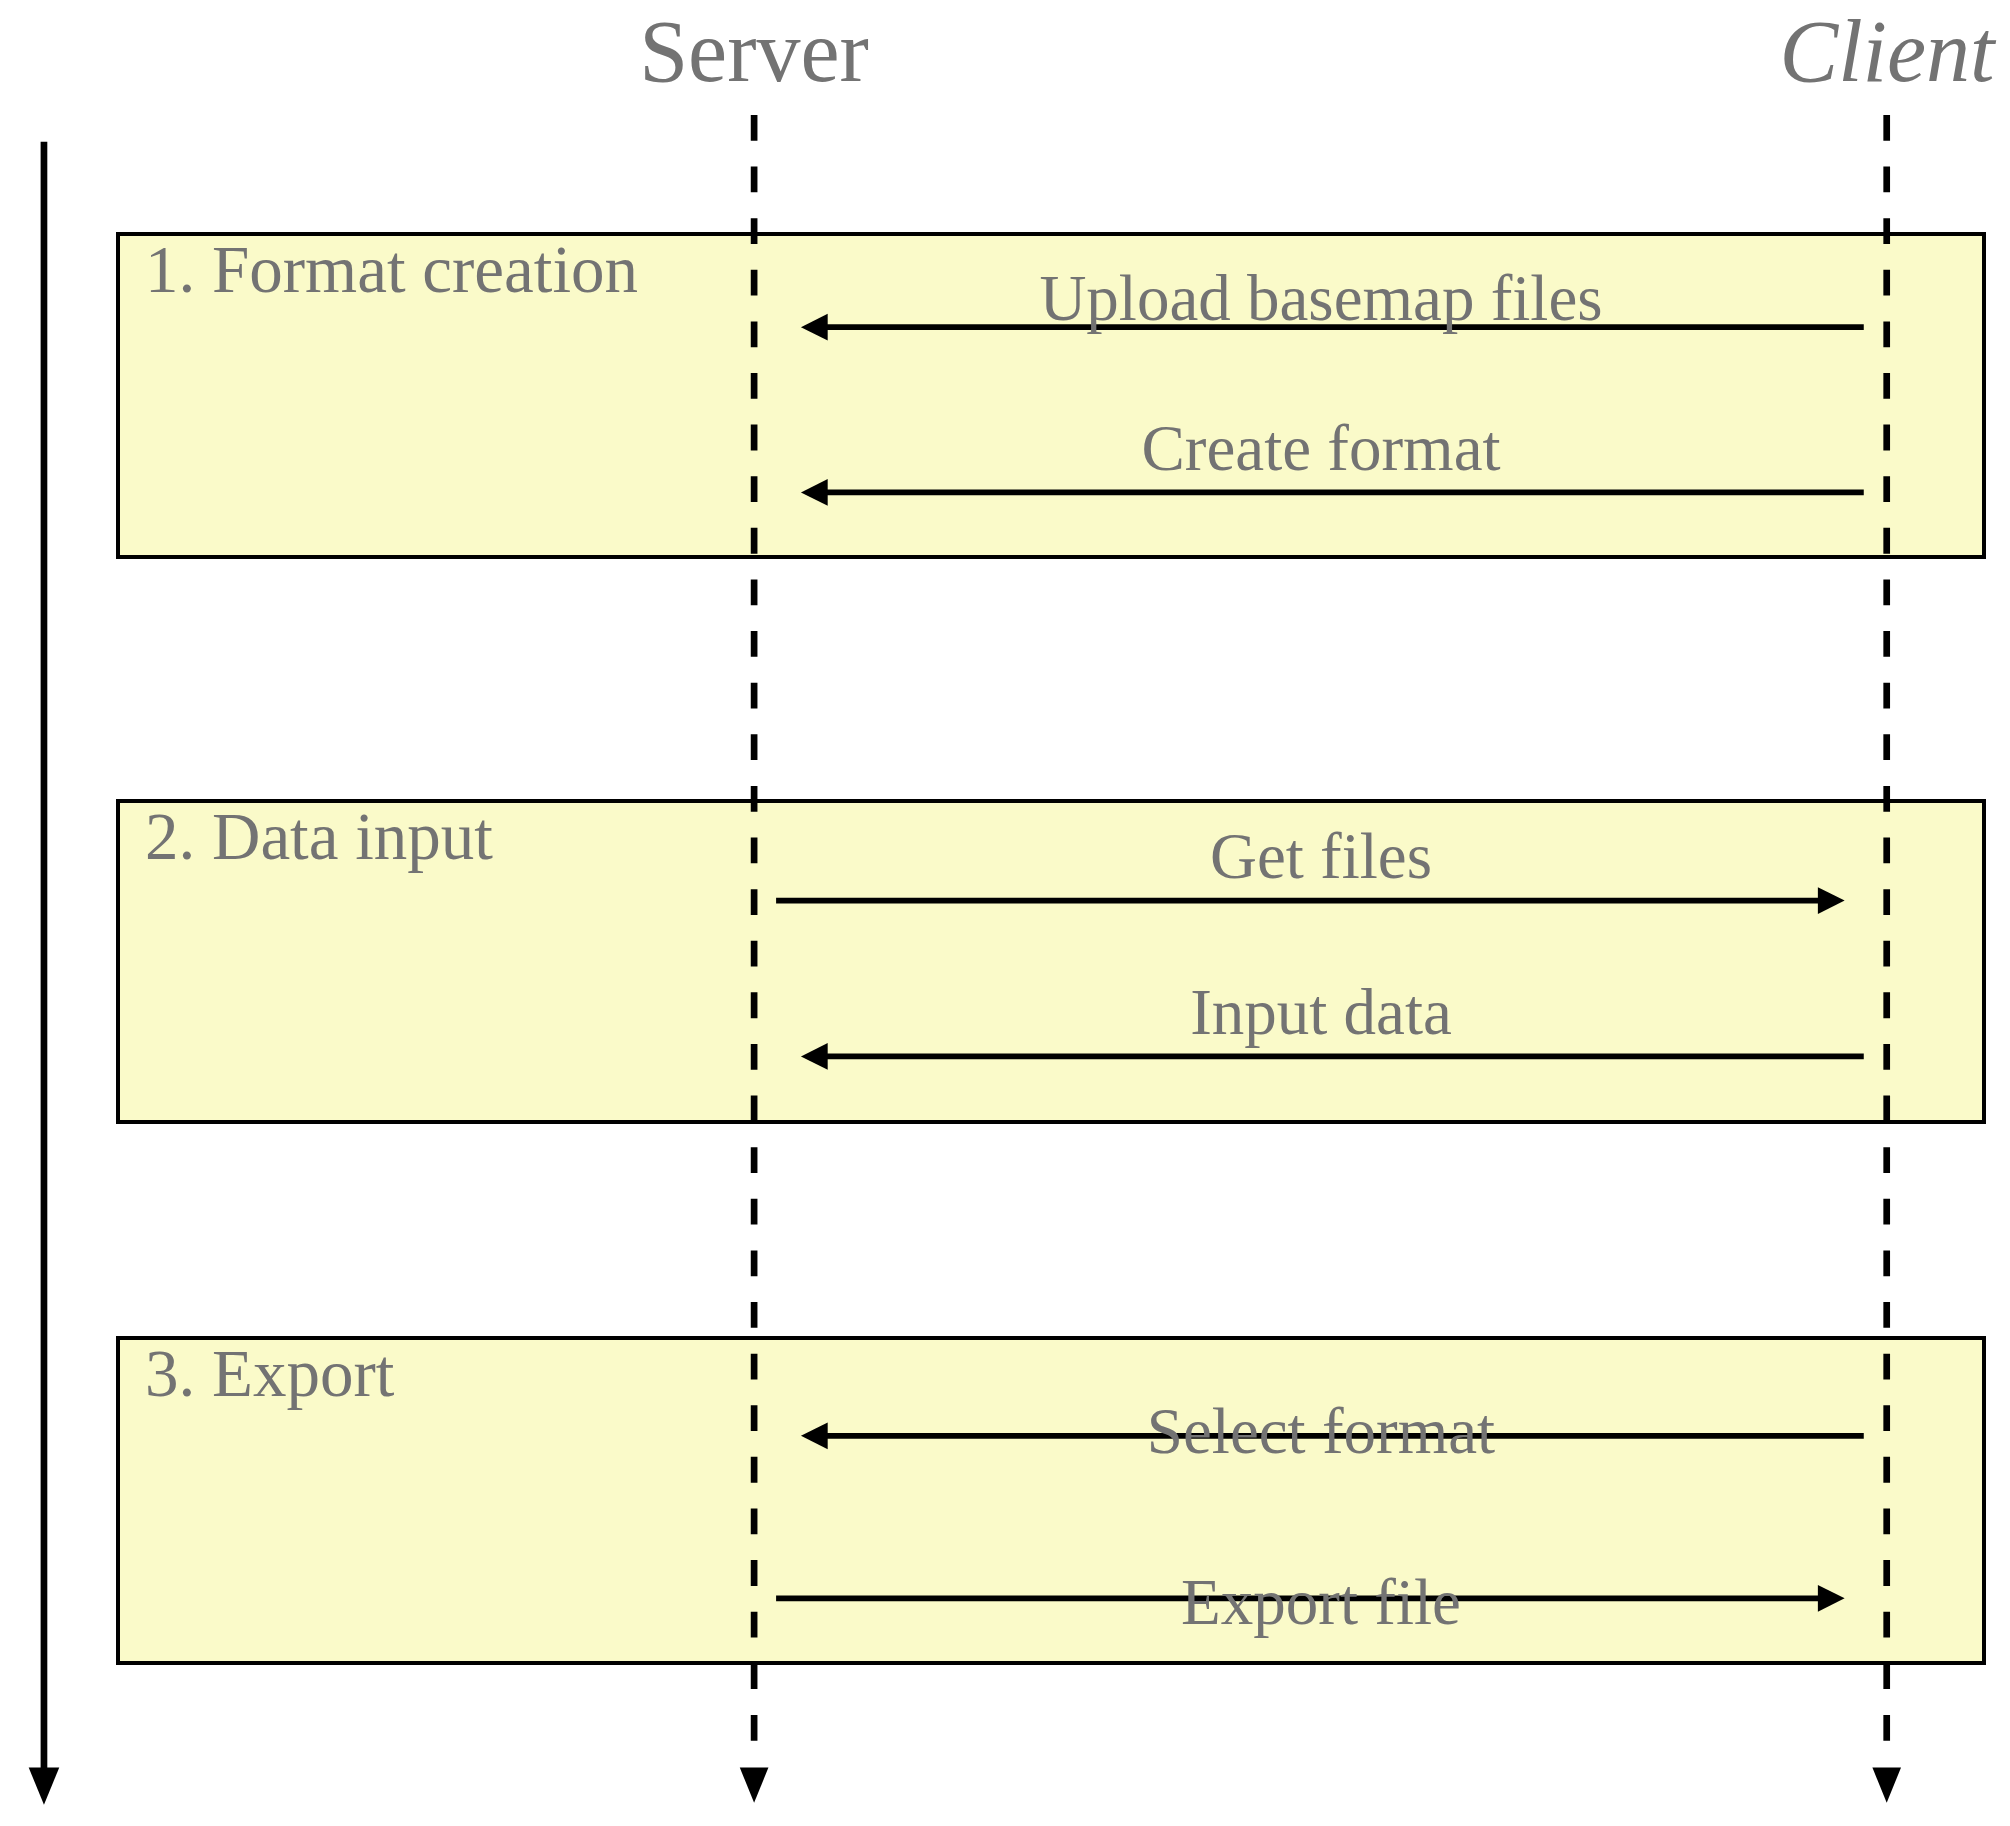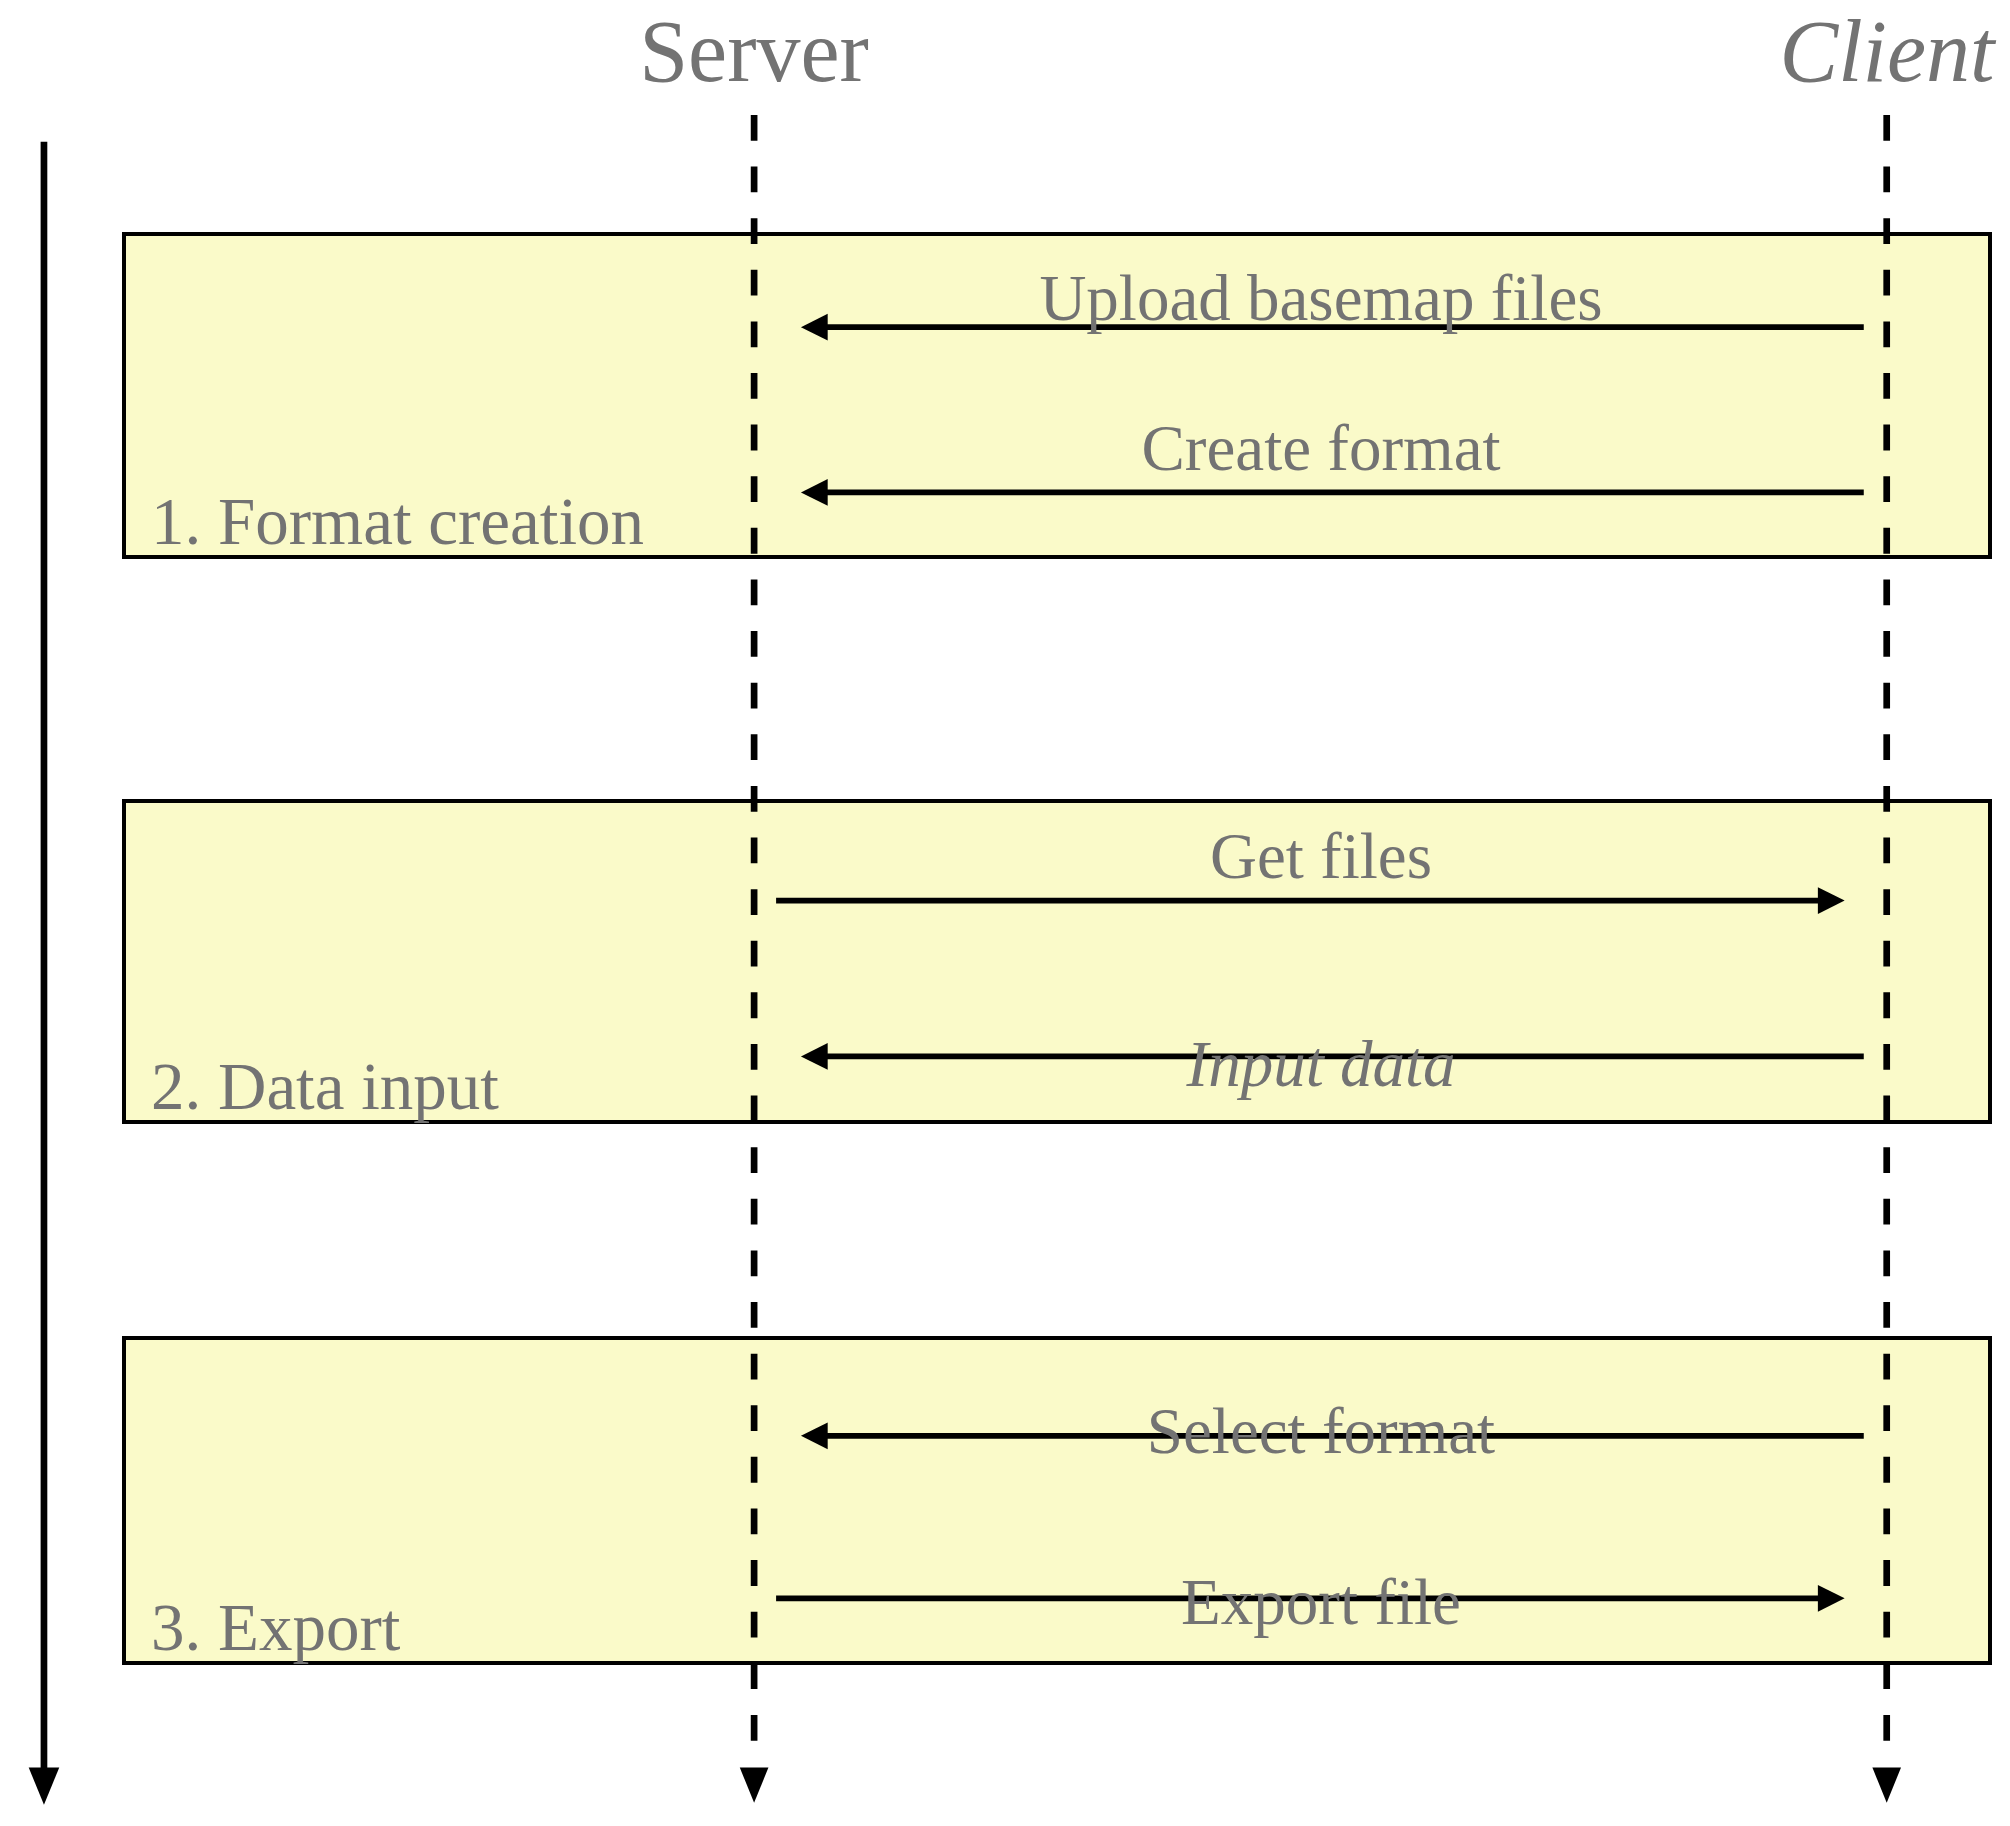--- a/index.html
+++ b/index.html
@@ -22,27 +22,27 @@
     transform:translateX(-50%);
     font-size:88px;
     line-height:1;
     white-space:nowrap;
   }
   .actor-label.server{left:754px;}
   .actor-label.client{left:1887px;font-style:italic;}
 
   .phase-box{
     position:absolute;
-    left:122px;
+    left:116px;
     width:1870px;
     background:var(--phase-fill);
     border:4.8px solid var(--line);
     box-sizing:border-box;
     display:flex;
-    align-items:flex-end;
+    align-items:flex-start;
   }
   .phase-box .phase-label{
     font-size:67px;
     line-height:1;
     padding-left:25px;
     white-space:nowrap;
   }
   .box1{top:232px;height:327px;}
   .box2{top:799px;height:325px;}
   .box3{top:1336px;height:329px;}
@@ -57,21 +57,21 @@
     position:absolute;
     left:1321px;
     transform:translateX(-50%);
     font-size:65px;
     line-height:1;
     white-space:nowrap;
   }
   .m1{top:266px;}
   .m2{top:416px;}
   .m3{top:824px;}
-  .m4{top:1032px;font-style:italic;}
+  .m4{top:980px;}
   .m5{top:1359px;margin-top:40px;}
   .m6{top:1570px;}
 </style>
 </head>
 <body>
 
 <div class="canvas">
 
   <div class="actor-label server">Server</div>
   <div class="actor-label client">Client</div>

